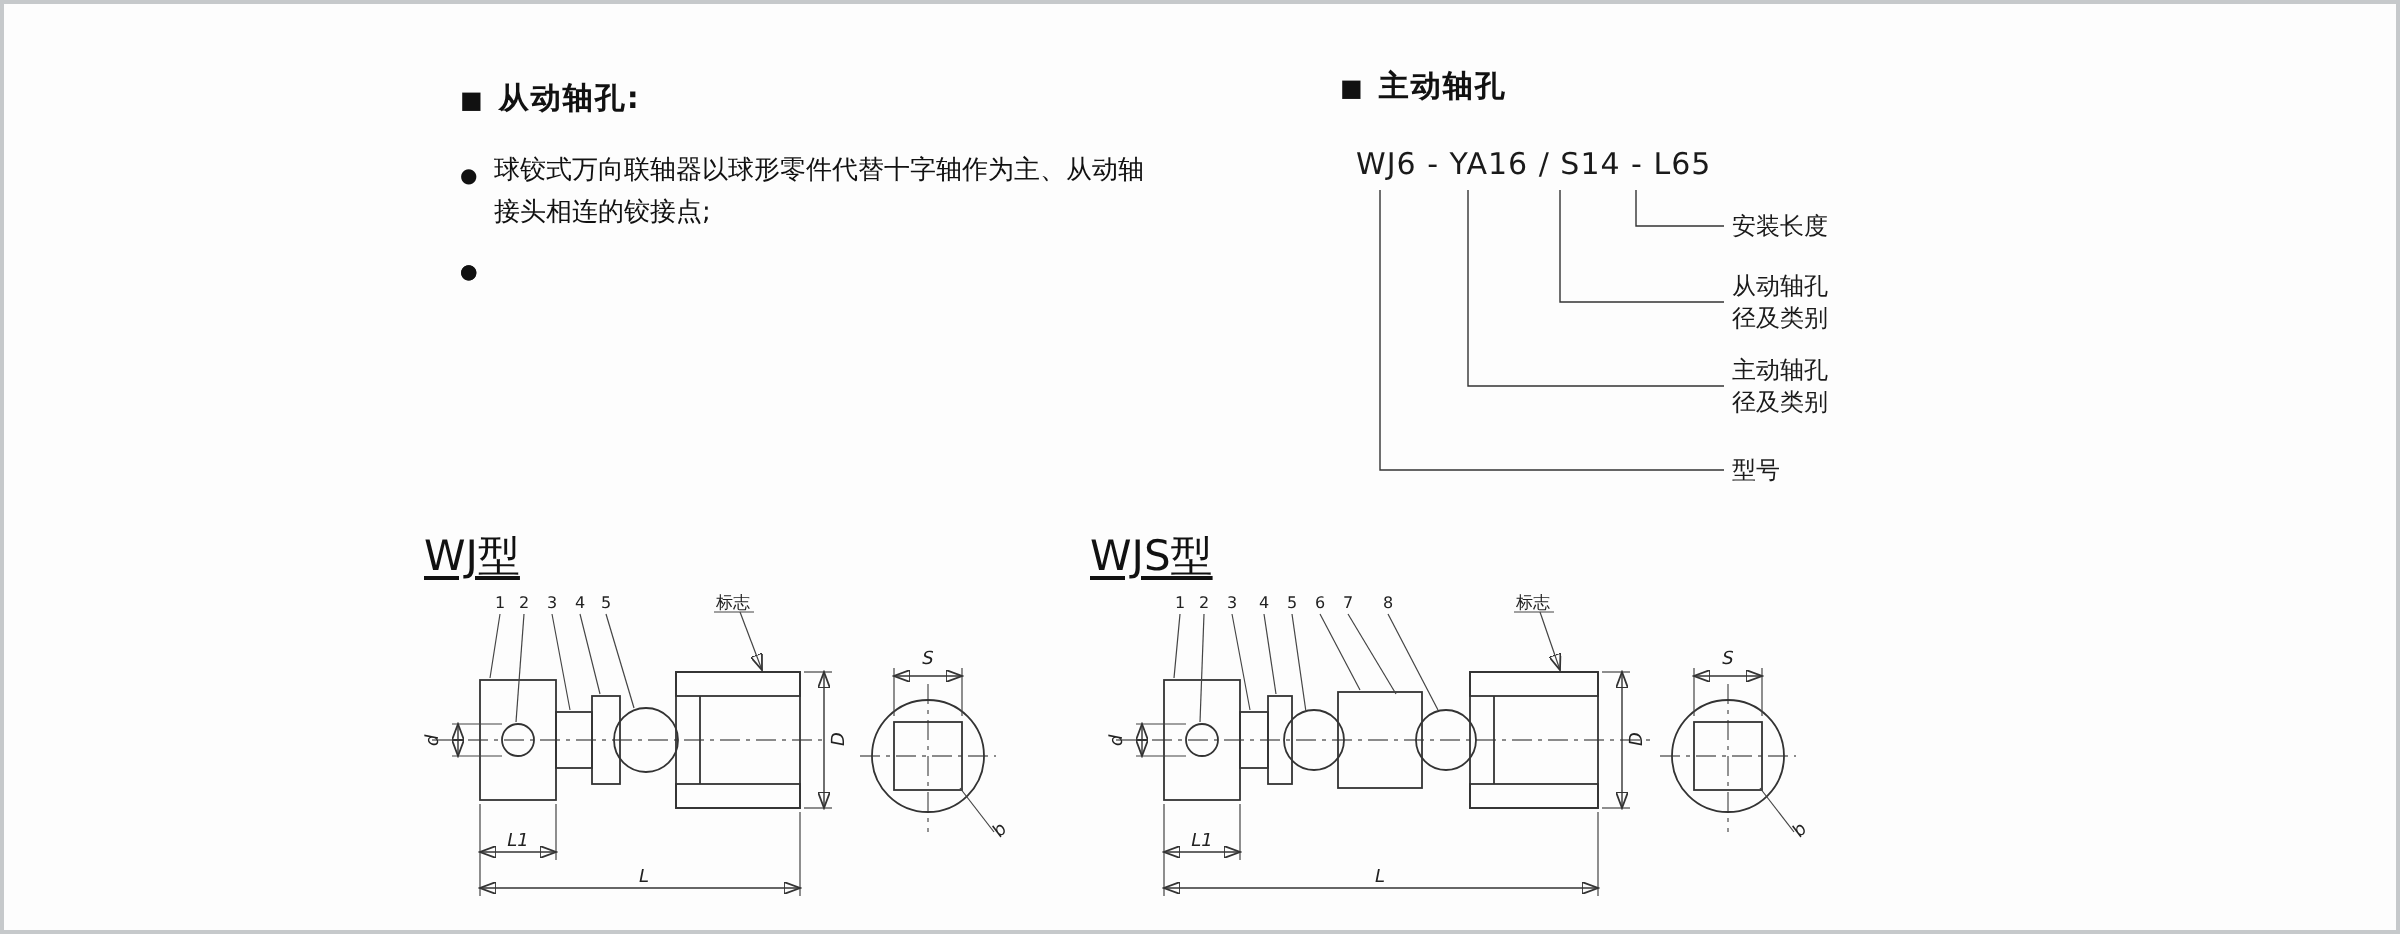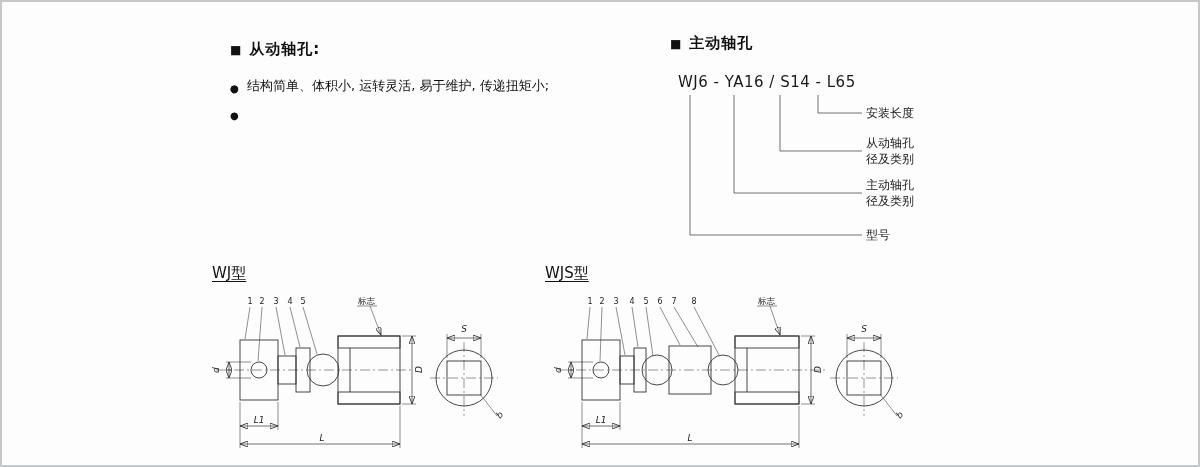--- a/index.html
+++ b/index.html
@@ -17,21 +17,21 @@
   .features{position:absolute;left:228px;top:38px;width:345px;}
   .sec-title{font-size:15px;font-weight:700;letter-spacing:1px;display:flex;align-items:center;gap:7px;}
   .sec-title .marker{font-size:12px;line-height:1;}
   .features ul{list-style:none;margin:16px 0 0 0;padding:0;font-size:13px;line-height:21px;}
   .features li{position:relative;padding-left:17px;margin-bottom:6px;}
   .features li .bullet{position:absolute;left:0;top:3px;font-size:10px;}
   
   .marking{position:absolute;left:668px;top:32px;}
   .marking svg{display:block;margin-top:10px;}
   
-  .draw-title{position:absolute;font-size:15px;color:#111;text-decoration:underline;text-underline-offset:3px;}
+  .draw-title{position:absolute;font-size:21px;color:#111;text-decoration:underline;text-underline-offset:3px;}
   .draw-title.wj{left:210px;top:262px;}
   .draw-title.wjs{left:543px;top:262px;text-align:center;}
   svg.drawing{position:absolute;}
   svg.drawing.wj{left:198px;top:290px;}
   svg.drawing.wjs{left:540px;top:290px;}
   
   svg line,svg rect,svg circle,svg path{stroke:#333;stroke-width:0.9;fill:none;}
   svg .thin{stroke:#444;stroke-width:0.6;}
   svg .dim{stroke:#333;stroke-width:0.7;}
   svg .cl{stroke:#666;stroke-width:0.7;stroke-dasharray:10 3 2 3;}
@@ -48,24 +48,24 @@
 <div class="page">
 
   <section class="features">
     <div class="sec-title">
       <span class="marker">■</span>
       <span>从动轴孔:</span>
     </div>
     <ul>
       <li>
         <span class="bullet">●</span>
+        <span>球铰式万向联轴器以球形零件代替十字轴作为主、从动轴接头相连的铰接点;</span>
       </li>
       <li>
         <span class="bullet">●</span>
-        <span>结构简单、体积小, 运转灵活, 易于维护, 传递扭矩小;</span>
       </li>
       <li>
         <span class="bullet">●</span>
       </li>
     </ul>
   </section>
 
   <section class="marking">
     <div class="sec-title">
       <span class="marker">■</span>

